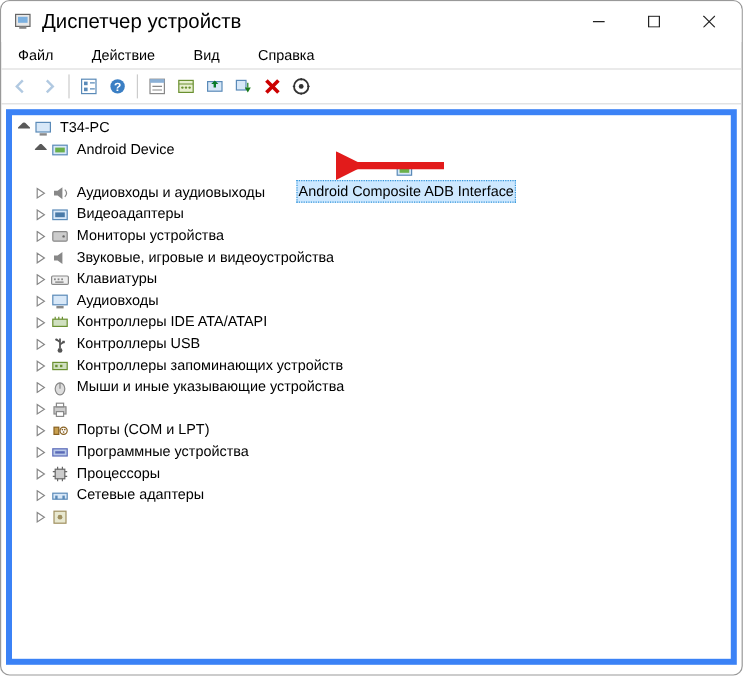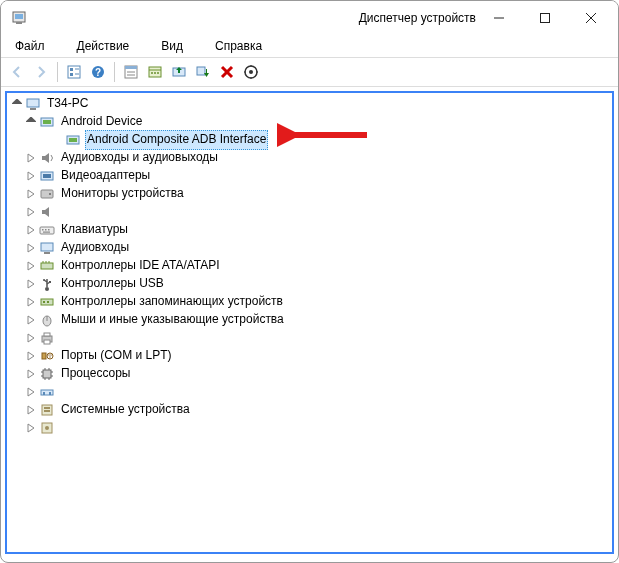--- a/index.html
+++ b/index.html
@@ -16,21 +16,21 @@
     position: relative;
   }
   .titlebar {
     height: 34px;
     display: flex;
     align-items: center;
     padding: 0 4px 0 10px;
     background: #fff;
   }
   .titlebar .app-icon { width: 16px; height: 16px; margin-right: 8px; display:inline-flex; align-items:center; justify-content:center; }
-  .titlebar .title { flex: 1; font-size: 12px; text-align: right; }
+  .titlebar .title { flex: 1; font-size: 17px; }
   .win-controls { display: flex; }
   .win-btn { width: 46px; height: 30px; display:flex; align-items:center; justify-content:center; }
   .win-btn svg { stroke:#222; }
   .menubar {
     height: 22px;
     display: flex;
     align-items: center;
     padding: 0 6px;
     gap: 16px;
   }
@@ -46,21 +46,21 @@
   }
   .tb-btn {
     width: 24px; height: 24px;
     display:flex; align-items:center; justify-content:center;
     border: 1px solid transparent;
   }
   .tb-btn svg { display:block; }
   .tb-sep { width: 1px; height: 20px; background: #ccc; margin: 0 4px; }
   .tb-disabled svg { opacity: 0.35; }
   .tree-wrap {
-    border: 2px solid #3b82f6;
+    border: 5px solid #3b82f6;
     margin: 4px;
     height: calc(100% - 34px - 22px - 30px - 12px);
     overflow: hidden;
     position: relative;
   }
   .tree {
     padding: 2px 0 2px 4px;
     line-height: 1.45;
   }
   .tree-row {
@@ -82,21 +82,21 @@
     margin-right: 4px;
     flex-shrink: 0;
   }
   .node-label { padding: 0 2px; }
   .node-label.selected {
     background: #cde8ff;
     border: 1px dotted #3395d9;
     padding: 0 1px;
   }
   .indent-1 { padding-left: 14px; }
-  .indent-3 { padding-left: 54px; }
+  .indent-3 { padding-left: 54px; flex-direction: column; }
   .arrow-annot {
     position: absolute;
     pointer-events: none;
   }
 </style>
 </head>
 <body>
 
 <div class="titlebar">
   <span class="app-icon">
@@ -300,20 +300,21 @@
           <span class="expander">
             <svg width="10" height="10">
               <path d="M2 1 L8 5 L2 9 Z" fill="none" stroke="#888"></path>
             </svg>
           </span>
           <span class="dev-icon">
             <svg width="16" height="16" viewBox="0 0 16 16">
               <path d="M3 6 L6 6 L10 3 L10 13 L6 10 L3 10 Z" fill="#888"></path>
             </svg>
           </span>
+          <span class="node-label">Звуковые, игровые и видеоустройства</span>
         </div>
         <div class="tree-row indent-1">
           <span class="expander">
             <svg width="10" height="10">
               <path d="M2 1 L8 5 L2 9 Z" fill="none" stroke="#888"></path>
             </svg>
           </span>
           <span class="dev-icon">
             <svg width="16" height="16" viewBox="0 0 16 16">
               <rect x="1" y="5" width="14" height="7" rx="1" fill="#eee" stroke="#888"></rect>
@@ -424,20 +425,34 @@
           <span class="dev-icon">
             <svg width="16" height="16" viewBox="0 0 16 16">
               <rect x="3" y="5" width="4" height="6" fill="#c8a050" stroke="#886020"></rect>
               <circle cx="11" cy="8" r="3" fill="none" stroke="#886020"></circle>
               <circle cx="10" cy="7" r="0.7" fill="#886020"></circle>
               <circle cx="12" cy="7" r="0.7" fill="#886020"></circle>
               <circle cx="11" cy="9" r="0.7" fill="#886020"></circle>
             </svg>
           </span>
           <span class="node-label">Порты (COM и LPT)</span>
+        </div>
+        <div class="tree-row indent-1">
+          <span class="expander">
+            <svg width="10" height="10">
+              <path d="M2 1 L8 5 L2 9 Z" fill="none" stroke="#888"></path>
+            </svg>
+          </span>
+          <span class="dev-icon">
+            <svg width="16" height="16" viewBox="0 0 16 16">
+              <rect x="2" y="5" width="12" height="6" fill="#b8c8e8" stroke="#5a6ab8"></rect>
+              <rect x="4" y="7" width="8" height="2" fill="#5a6ab8"></rect>
+            </svg>
+          </span>
+          <span class="node-label">Программные устройства</span>
         </div>
         <div class="tree-row indent-1">
           <span class="expander">
             <svg width="10" height="10">
               <path d="M2 1 L8 5 L2 9 Z" fill="none" stroke="#888"></path>
             </svg>
           </span>
           <span class="dev-icon">
             <svg width="16" height="16" viewBox="0 0 16 16">
               <rect x="4" y="4" width="8" height="8" fill="#ccc" stroke="#666"></rect>
@@ -459,35 +474,21 @@
               <path d="M2 1 L8 5 L2 9 Z" fill="none" stroke="#888"></path>
             </svg>
           </span>
           <span class="dev-icon">
             <svg width="16" height="16" viewBox="0 0 16 16">
               <rect x="2" y="6" width="12" height="5" fill="#d8e8f8" stroke="#5a8ab8"></rect>
               <rect x="4" y="8" width="2" height="3" fill="#5a8ab8"></rect>
               <rect x="10" y="8" width="2" height="3" fill="#5a8ab8"></rect>
             </svg>
           </span>
-        </div>
-        <div class="tree-row indent-1">
-          <span class="expander">
-            <svg width="10" height="10">
-              <path d="M2 1 L8 5 L2 9 Z" fill="none" stroke="#888"></path>
-            </svg>
-          </span>
-          <span class="dev-icon">
-            <svg width="16" height="16" viewBox="0 0 16 16">
-              <rect x="3" y="3" width="10" height="10" fill="#e8e8d0" stroke="#a09060"></rect>
-              <rect x="5" y="5" width="6" height="2" fill="#a09060"></rect>
-              <rect x="5" y="8" width="6" height="2" fill="#a09060"></rect>
-            </svg>
-          </span>
-          <span class="node-label">Системные устройства</span>
+          <span class="node-label">Сетевые адаптеры</span>
         </div>
         <div class="tree-row indent-1">
           <span class="expander">
             <svg width="10" height="10">
               <path d="M2 1 L8 5 L2 9 Z" fill="none" stroke="#888"></path>
             </svg>
           </span>
           <span class="dev-icon">
             <svg width="16" height="16" viewBox="0 0 16 16">
               <rect x="3" y="3" width="10" height="10" fill="#e8e8d0" stroke="#a09060"></rect>

